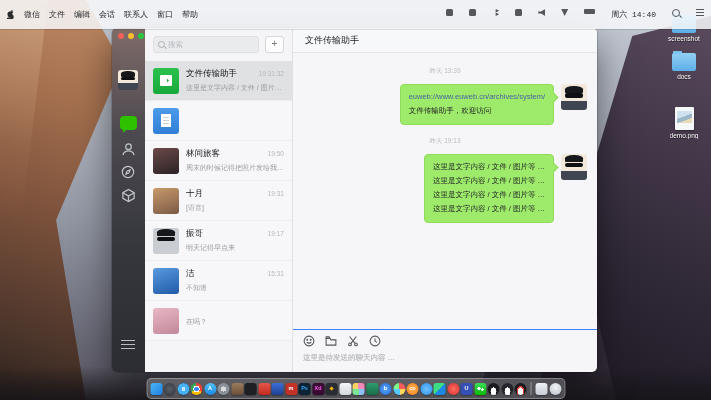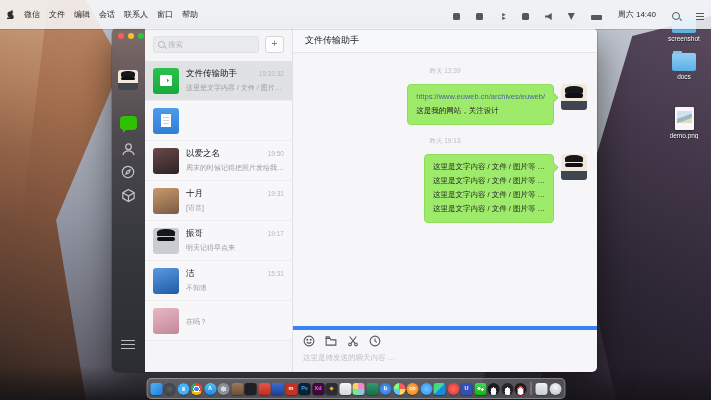--- a/index.html
+++ b/index.html
@@ -23,21 +23,21 @@
   .bg-ground{position:absolute;left:0;bottom:0;width:100%;height:34px;
     background:linear-gradient(180deg,rgba(32,28,30,0),rgba(22,20,24,.88));}
   
   .menubar{position:absolute;top:0;left:0;right:0;height:29px;z-index:60;
     background:rgba(247,248,250,.85);box-shadow:0 .5px 0 rgba(0,0,0,.25);
     display:flex;align-items:center;gap:9px;padding:0 7px;font-size:8px;color:#28292d;}
   .apple{width:8px;height:9px;display:inline-block;}
   .apple svg{display:block;}
   .mitem{white-space:nowrap;}
   .mitem:first-of-type{font-weight:bold;}
-  .mright{margin-left:auto;display:flex;align-items:flex-end;gap:16px;}
+  .mright{margin-left:auto;display:flex;align-items:flex-start;gap:16px;font-family:Liberation Mono, monospace;}
   .sicon{width:7px;height:7px;background:#3b3c41;opacity:.85;display:inline-block;border-radius:1.5px;}
   .sicon[data-name="wifi-icon"]{clip-path:polygon(50% 100%,0 0,100% 0);border-radius:0;}
   .sicon[data-name="battery-icon"]{width:11px;height:5px;border-radius:1px;}
   .sicon[data-name="volume-icon"]{clip-path:polygon(0 35%,40% 35%,100% 0,100% 100%,40% 65%,0 65%);border-radius:0;}
   .sicon[data-name="bluetooth-icon"]{clip-path:polygon(50% 0,100% 25%,50% 50%,100% 75%,50% 100%,50% 0);border-radius:0;}
   .mtime{font-size:8px;white-space:nowrap;}
   .spot{width:6px;height:6px;border:1px solid #3b3c41;border-radius:50%;position:relative;background:transparent;}
   .spot::after{content:'';position:absolute;width:3px;height:1.2px;background:#3b3c41;right:-2.5px;bottom:-1px;transform:rotate(45deg);}
   .nc{width:8px;height:7px;border-radius:0;background:repeating-linear-gradient(180deg,#3b3c41 0 1.2px,transparent 1.2px 3.2px);}
   
@@ -113,21 +113,21 @@
   .cbody{flex:1;overflow:hidden;padding:2px 8px;}
   .mts{text-align:center;font-size:6.5px;color:#bcbdc2;margin:12px 0 8px;}
   .mrow{display:flex;justify-content:flex-end;align-items:flex-start;gap:7px;padding-right:2px;}
   .bubble{position:relative;background:#9eea6a;border:1px solid #8edc59;border-radius:4px;
     padding:5px 8px;max-width:200px;font-size:7.5px;line-height:1.9;color:#202126;}
   .tail{position:absolute;right:-3.5px;top:9px;width:6px;height:6px;background:#9eea6a;
     border-right:1px solid #8edc59;border-top:1px solid #8edc59;transform:rotate(45deg);}
   .bline{white-space:nowrap;overflow:hidden;text-overflow:ellipsis;}
   .bline.link{color:#4a66a0;}
   .msg-av{width:26px;height:26px;border-radius:3px;flex:none;}
-  .cfoot{flex:none;border-top:4px solid #3b82f6;padding:5px 10px 9px;}
+  .cfoot{flex:none;border-top:1px solid #3b82f6;padding:5px 10px 9px;font-weight:bold;}
   .tools{display:flex;gap:10px;margin-bottom:6px;}
   .tool{width:12px;height:12px;}
   .tool svg{display:block;stroke:#54565b;fill:none;stroke-width:1.4;}
   .cinput{font-size:7.5px;color:#bfc0c5;}
   
   .dock{position:absolute;left:50%;transform:translateX(-50%);bottom:1px;height:19px;z-index:60;
     background:rgba(235,238,244,.26);border:1px solid rgba(255,255,255,.3);border-radius:5px;
     display:flex;align-items:center;padding:0 3px;gap:1.5px;}
   .dapp{width:12px;height:12px;border-radius:3px;flex:none;display:flex;align-items:center;justify-content:center;
     overflow:hidden;box-shadow:0 1px 1px rgba(0,0,0,.3);}
@@ -262,21 +262,21 @@
           </div>
 
           <div class="chatrow normal" data-name="chat-list-item">
             <div class="cavatar av av-official" data-name="chat-avatar"></div>
           </div>
 
           <div class="chatrow normal" data-name="chat-list-item">
             <div class="cavatar av av-photo" data-name="chat-avatar" style="background: linear-gradient(160deg, rgb(107, 74, 72), rgb(44, 34, 38));"></div>
             <div class="cmain">
               <div class="cline1">
-                <span class="cname" data-name="chat-name">以爱之名</span>
+                <span class="cname" data-name="chat-name">林间旅客</span>
                 <span class="ctime" data-name="chat-time">19:50</span>
               </div>
               <div class="cprev" data-name="chat-preview">周末的时候记得把照片发给我…</div>
             </div>
           </div>
 
           <div class="chatrow normal" data-name="chat-list-item">
             <div class="cavatar av av-photo" data-name="chat-avatar" style="background: linear-gradient(160deg, rgb(201, 154, 106), rgb(122, 90, 70));"></div>
             <div class="cmain">
               <div class="cline1">
@@ -324,23 +324,23 @@
       <div class="chead" data-name="conversation-header">
         <span data-name="conversation-title">文件传输助手</span>
       </div>
       <div class="cbody" data-name="message-area">
 
           <div class="mgroup">
             <div class="mts" data-name="message-timestamp">昨天 13:39</div>
             <div class="mrow">
               <div class="bubble" data-name="message-bubble">
 
-                  <div class="bline link" data-name="message-text">https://www.euweb.cn/archives/euweb/</div>
-
-                  <div class="bline plain" data-name="message-text">这是我的网站，关注设计</div>
+                  <div class="bline link" data-name="message-text">euweb://www.euweb.cn/archives/system/</div>
+
+                  <div class="bline plain" data-name="message-text">文件传输助手，欢迎访问</div>
 
                 <span class="tail" data-name="bubble-tail"></span>
               </div>
               <div class="msg-av av av-guy" data-name="my-avatar"></div>
             </div>
           </div>
 
           <div class="mgroup">
             <div class="mts" data-name="message-timestamp">昨天 19:13</div>
             <div class="mrow">

